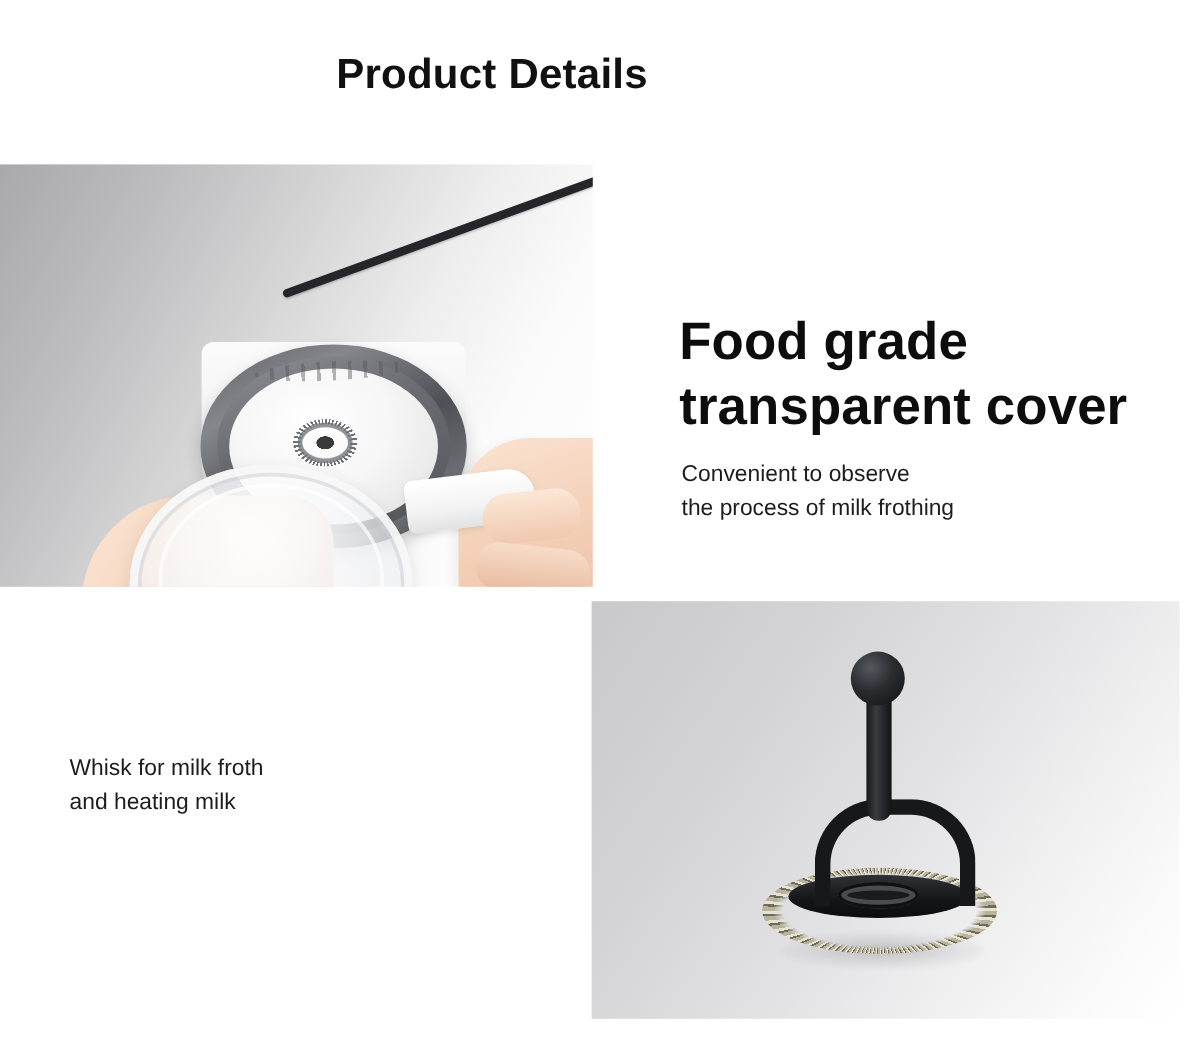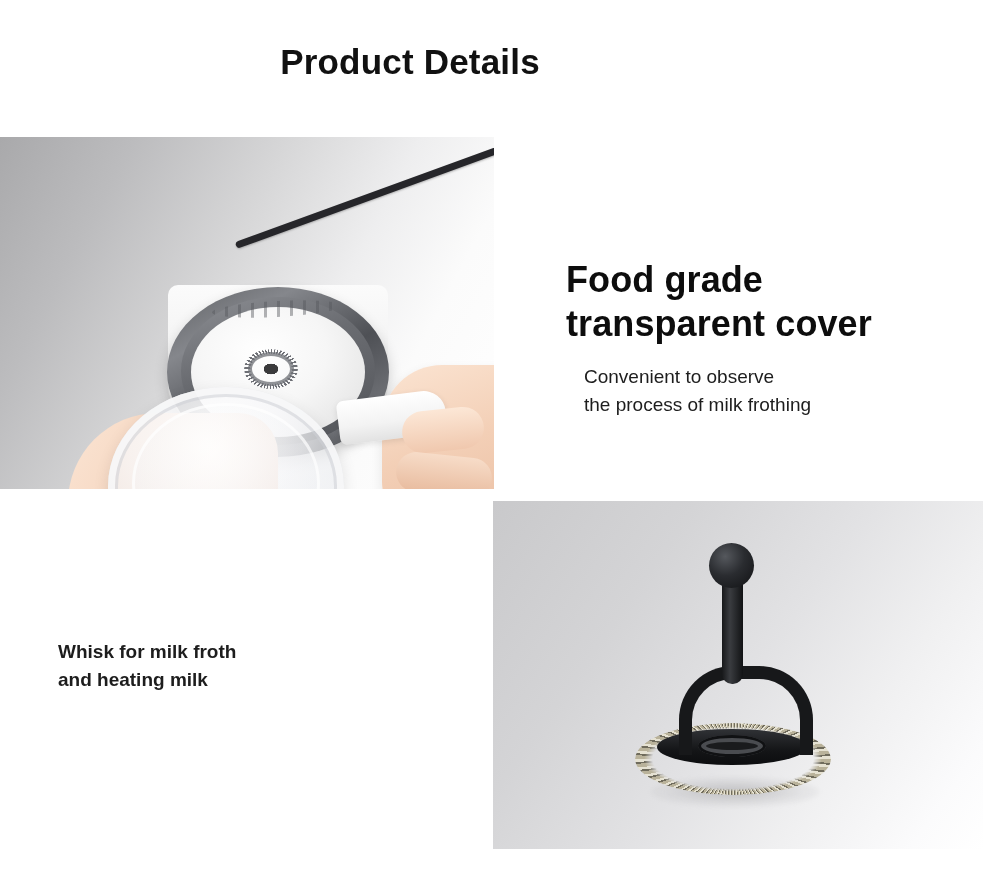--- a/index.html
+++ b/index.html
@@ -304,42 +304,41 @@
     top: 258px;
     width: 400px;
   }
   .feature-left {
     position: absolute;
     left: 55px;
     top: 612px;
     width: 400px;
   }
   .feature-heading {
-    font-size: 36px;
+    font-size: 44px;
     font-weight: bold;
     line-height: 1.22;
     color: #0d0d0d;
     letter-spacing: 0.1px;
     white-space: pre-line;
   }
   .feature-sub {
     margin-top: 17px;
     font-size: 19px;
     font-weight: normal;
     line-height: 1.48;
     color: #1d1d1d;
     white-space: pre-line;
   }
   .feature-right .feature-sub {
-    margin-left: 18px;
+    margin-left: 2px;
   }
   .feature-left .feature-sub {
-    margin-top: 26px;
+    margin-top: 15px;
     margin-left: 3px;
-    font-weight: bold;
   }
 </style>
 </head>
 <body>
 
 <div class="page-title">Product Details</div>
 
 <div class="photo photo-lid">
 
   <div class="cord"></div>

